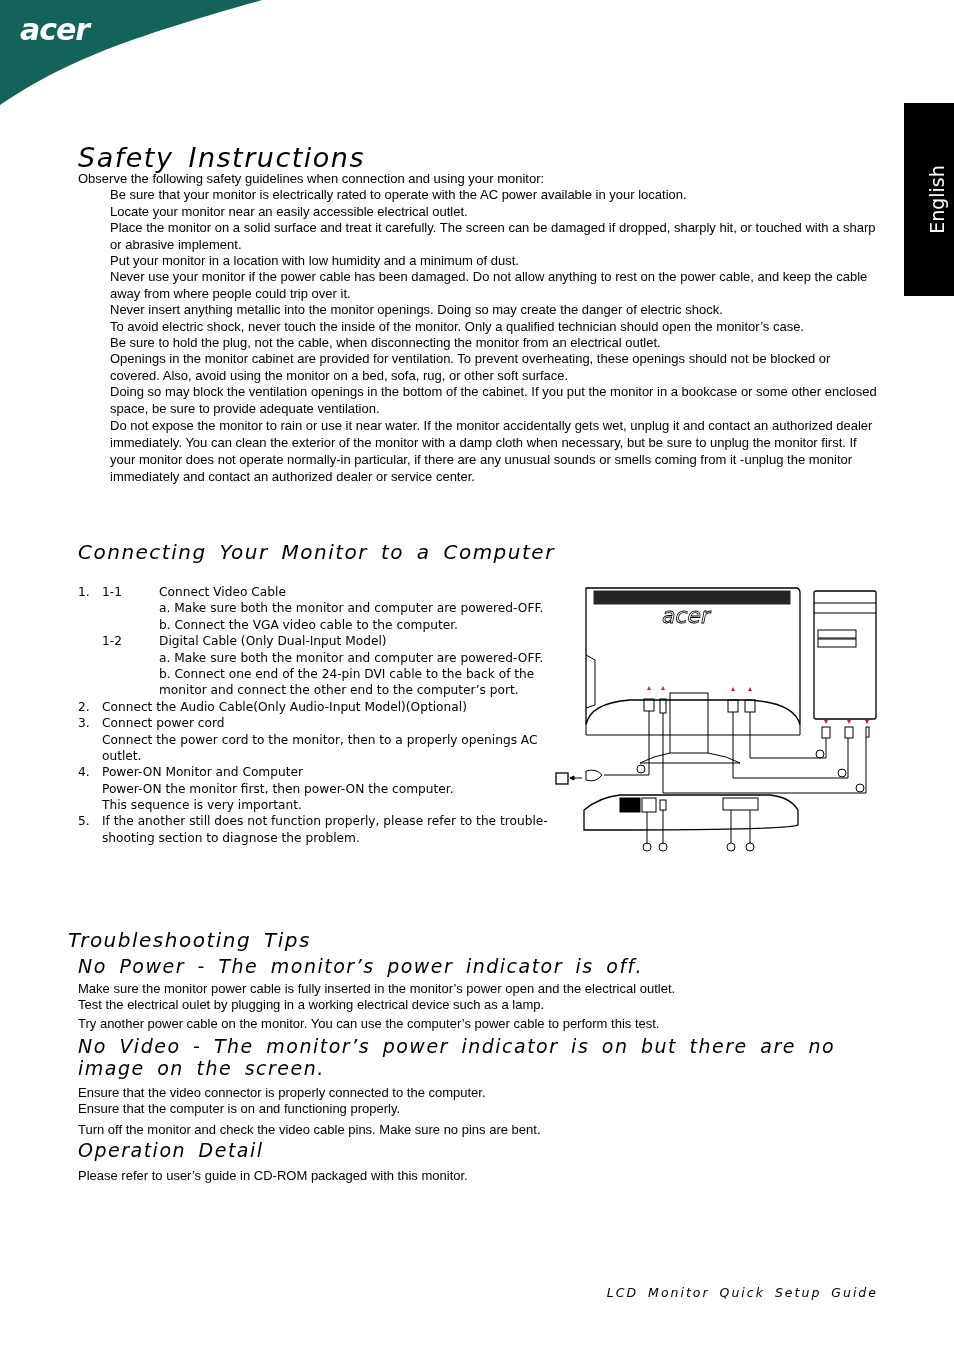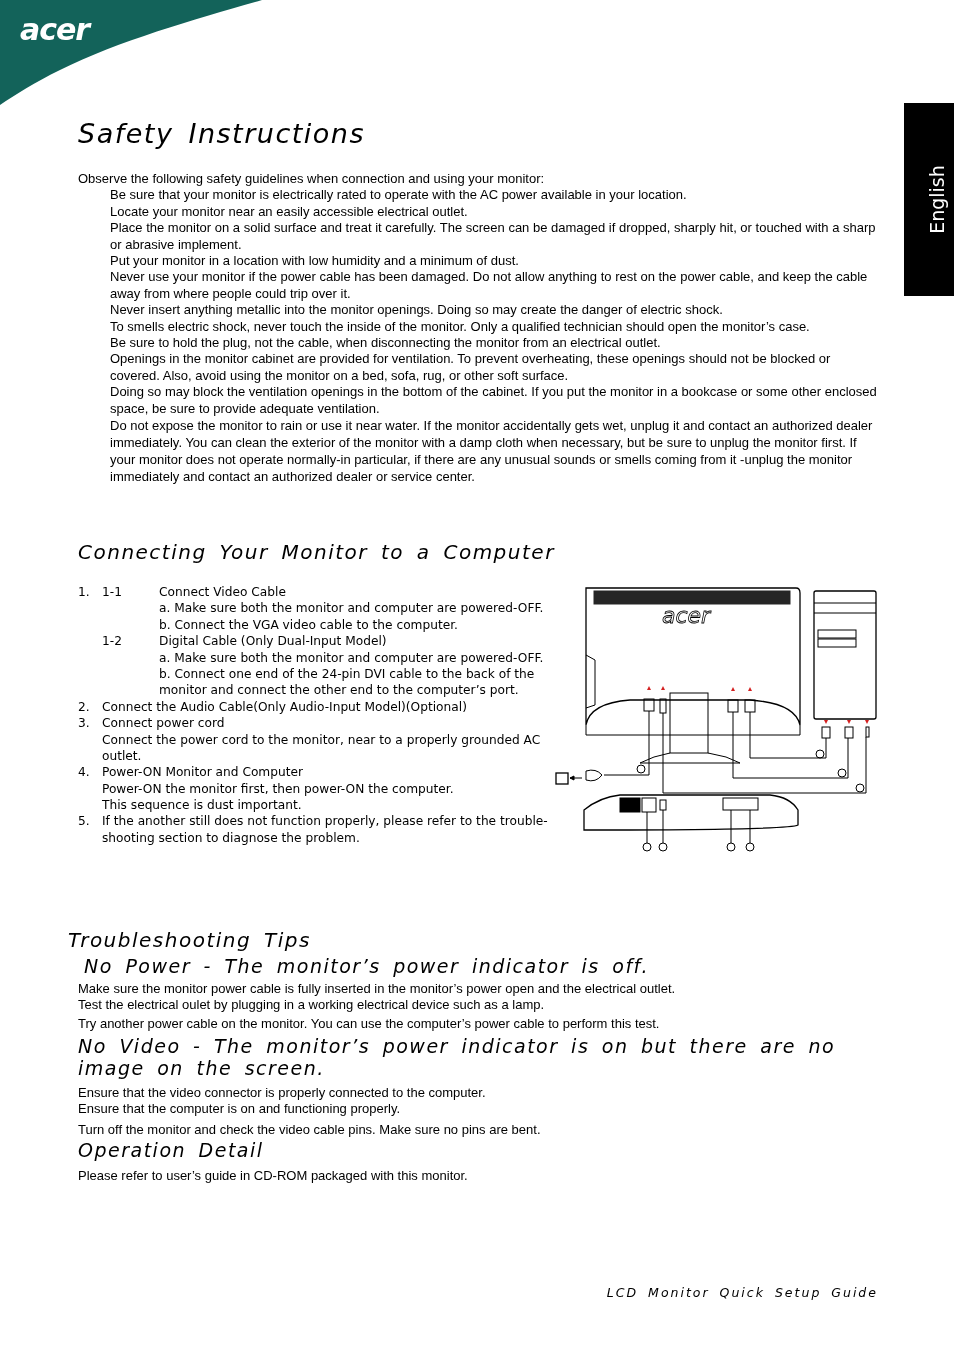--- a/index.html
+++ b/index.html
@@ -32,31 +32,31 @@
 
 <svg class="abs header-band" viewBox="0 0 954 110" width="954" height="110">
   <path d="M0,0 L262,0 C200,18 120,40 60,70 C35,82 15,95 0,105 Z" fill="#13635a"></path>
 </svg>
 <div class="abs logo-text">acer</div>
 
 <div class="abs lang-tab">
   <div class="lang-text">English</div>
 </div>
 
-<h1 class="abs h1 big" style="left:78px; top:118px;">Safety Instructions</h1>
+<h1 class="abs h1 big" style="left:78px; top:142px;">Safety Instructions</h1>
 <div class="abs para" style="left:78px; top:171px; width:805px;">
   <p>Observe the following safety guidelines when connection and using your monitor:</p>
   <div class="indent">
     <p>Be sure that your monitor is electrically rated to operate with the AC power available in your location.</p>
     <p>Locate your monitor near an easily accessible electrical outlet.</p>
     <p>Place the monitor on a solid surface and treat it carefully. The screen can be damaged if dropped, sharply hit, or touched with a sharp or abrasive implement.</p>
     <p>Put your monitor in a location with low humidity and a minimum of dust.</p>
     <p>Never use your monitor if the power cable has been damaged. Do not allow anything to rest on the power cable, and keep the cable away from where people could trip over it.</p>
     <p>Never insert anything metallic into the monitor openings. Doing so may create the danger of electric shock.</p>
-    <p>To smells electric shock, never touch the inside of the monitor. Only a qualified technician should open the monitor’s case.</p>
+    <p>To avoid electric shock, never touch the inside of the monitor. Only a qualified technician should open the monitor’s case.</p>
     <p>Be sure to hold the plug, not the cable, when disconnecting the monitor from an electrical outlet.</p>
     <p>Openings in the monitor cabinet are provided for ventilation. To prevent overheating, these openings should not be blocked or covered. Also, avoid using the monitor on a bed, sofa, rug, or other soft surface.</p>
     <p>Doing so may block the ventilation openings in the bottom of the cabinet. If you put the monitor in a bookcase or some other enclosed space, be sure to provide adequate ventilation.</p>
     <p style="line-height:17px;">Do not expose the monitor to rain or use it near water. If the monitor accidentally gets wet, unplug it and contact an authorized dealer immediately. You can clean the exterior of the monitor with a damp cloth when necessary, but be sure to unplug the monitor first. If your monitor does not operate normally-in particular, if there are any unusual sounds or smells coming from it -unplug the monitor immediately and contact an authorized dealer or service center.</p>
   </div>
 </div>
 
 <h2 class="abs h1 med" style="left:78px; top:540px;">Connecting Your Monitor to a Computer</h2>
 <div class="abs steps" style="left:78px; top:584px; width:490px;">
   <div class="row">
@@ -85,34 +85,34 @@
     </div>
   <div class="row">
       <span style="left:0">2.</span>
       <span style="left:24px">Connect the Audio Cable(Only Audio-Input Model)(Optional)</span>
     </div>
   <div class="row">
       <span style="left:0">3.</span>
       <span style="left:24px">Connect power cord</span>
     </div>
   <div class="row">
-      <span style="left:24px">Connect the power cord to the monitor, near to a properly grounded AC</span>
+      <span style="left:24px">Connect the power cord to the monitor, then to a properly openings AC</span>
     </div>
   <div class="row">
       <span style="left:24px">outlet.</span>
     </div>
   <div class="row">
       <span style="left:0">4.</span>
       <span style="left:24px">Power-ON Monitor and Computer</span>
     </div>
   <div class="row">
       <span style="left:24px">Power-ON the monitor first, then power-ON the computer.</span>
     </div>
   <div class="row">
-      <span style="left:24px">This sequence is dust important.</span>
+      <span style="left:24px">This sequence is very important.</span>
     </div>
   <div class="row">
       <span style="left:0">5.</span>
       <span style="left:24px">If the another still does not function properly, please refer to the trouble-</span>
     </div>
   <div class="row">
       <span style="left:24px">shooting section to diagnose the problem.</span>
     </div>
 </div>
 
@@ -178,21 +178,21 @@
     <path d="M297,135 l2,4 l2,-4 z"></path>
     <path d="M315,135 l2,4 l2,-4 z"></path>
   </g>
   <g stroke="#000" stroke-width="1" fill="#000">
     <line x1="20" y1="193" x2="32" y2="193"></line>
     <path d="M20,193 l4,-2 l0,4 z"></path>
   </g>
 </svg>
 
 <h2 class="abs h1 med" style="left:68px; top:928px;">Troubleshooting Tips</h2>
-<h3 class="abs h1 sub" style="left:84px; top:955px;">No Power - The monitor’s power indicator is off.</h3>
+<h3 class="abs h1 sub" style="left:78px; top:955px;">No Power - The monitor’s power indicator is off.</h3>
 <div class="abs para" style="left:78px; top:981px; width:800px;">
   <p>Make sure the monitor power cable is fully inserted in the monitor’s power open and the electrical outlet.</p>
   <p>Test the electrical oulet by plugging in a working electrical device such as a lamp.</p>
   <p style="margin-top:2px;">Try another power cable on the monitor. You can use the computer’s power cable to perform this test.</p>
 </div>
 <h3 class="abs h1 sub" style="left:78px; top:1035px;">
   <span>No Video - The monitor’s power indicator is on but there are no</span><br>
   <span>image on the screen.</span>
 </h3>
 <div class="abs para" style="left:78px; top:1085px; width:800px;">

